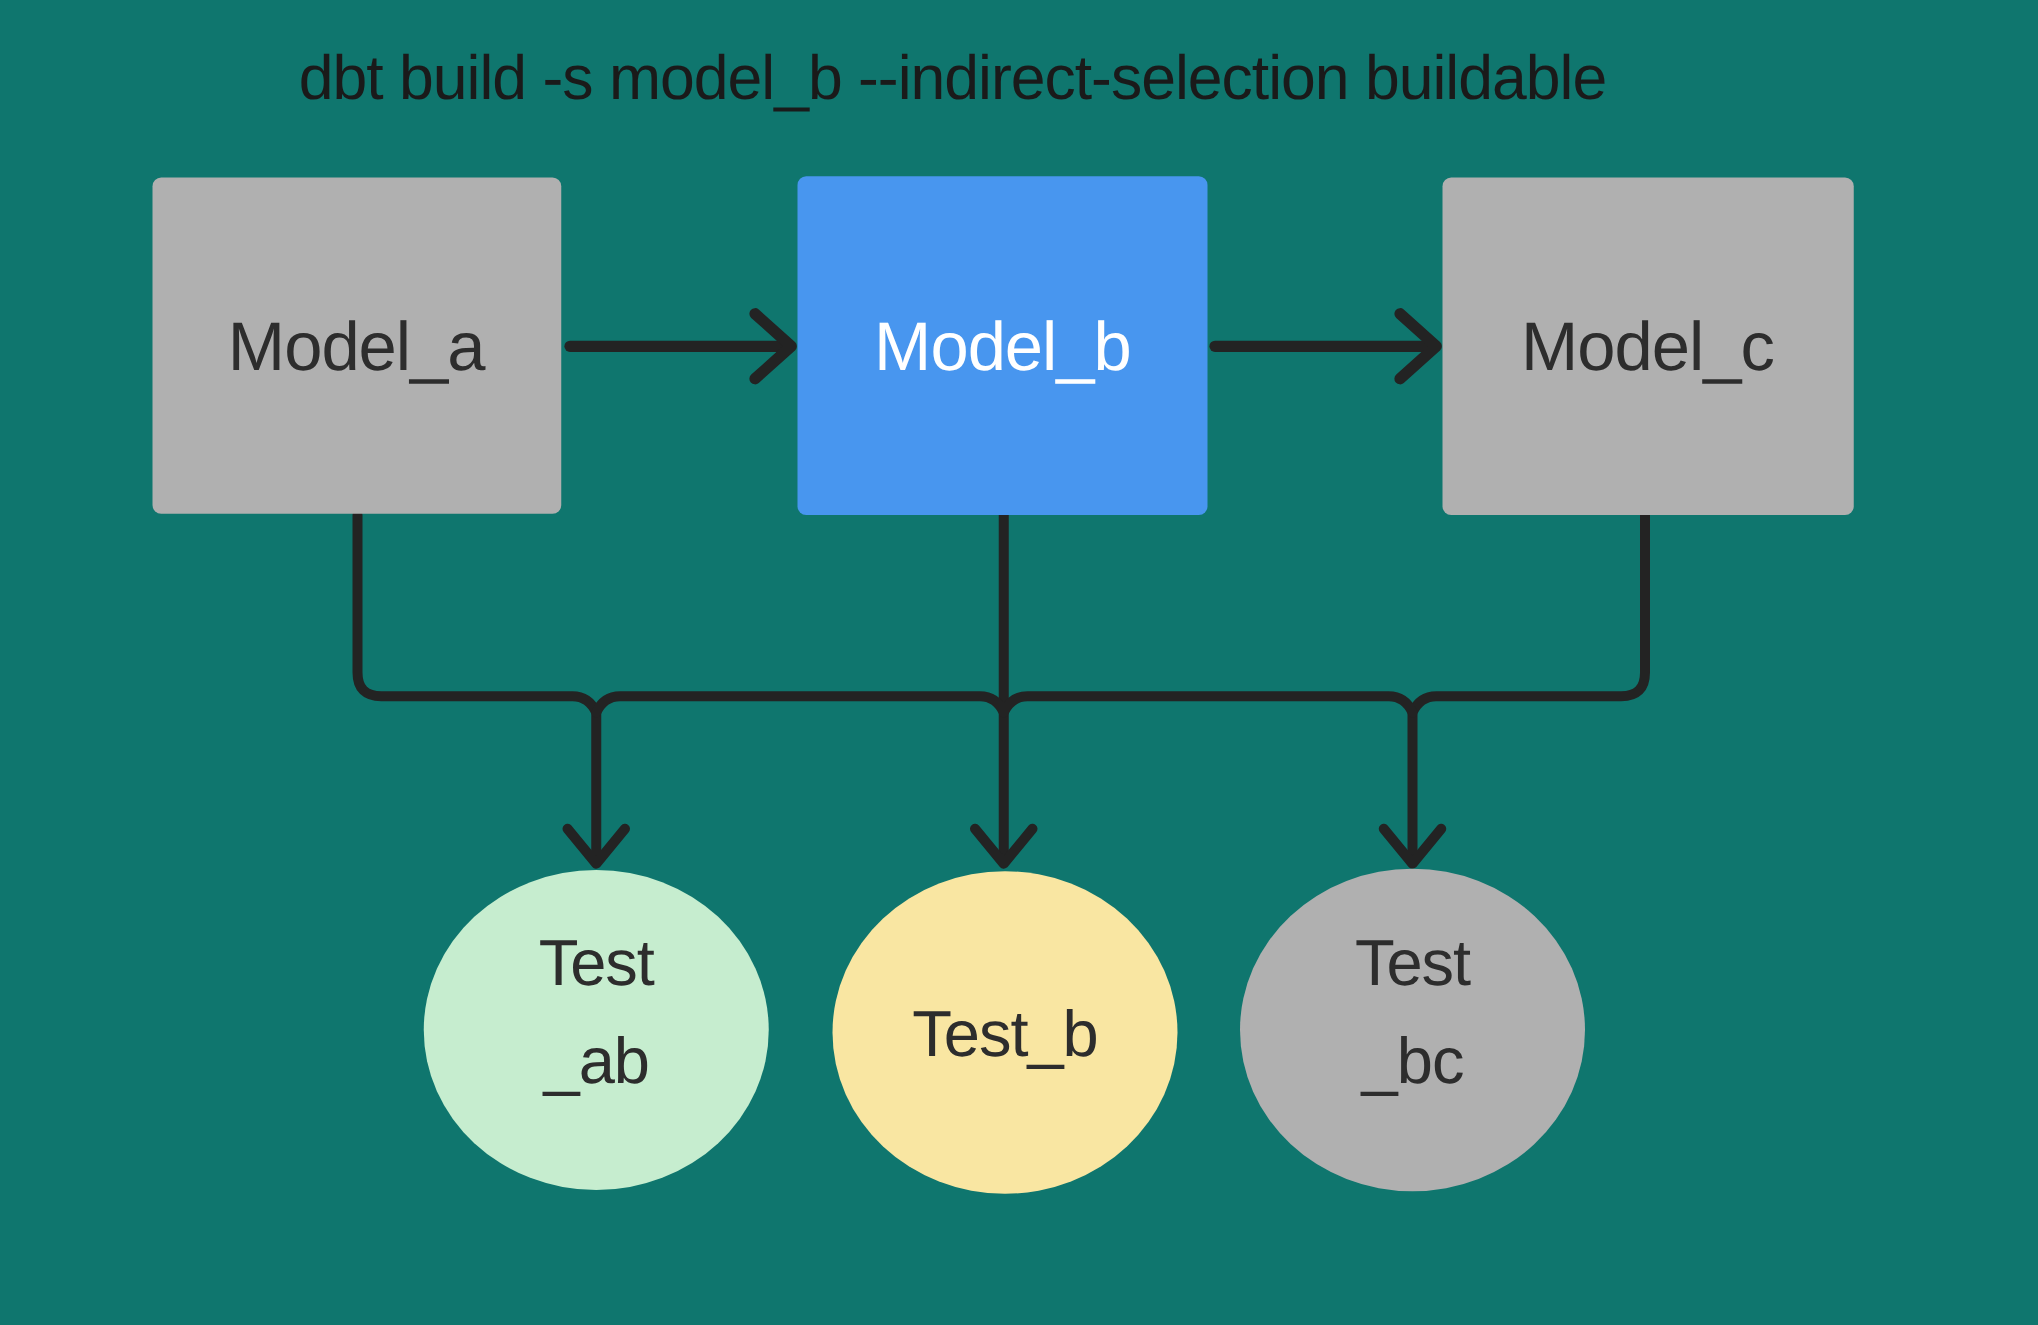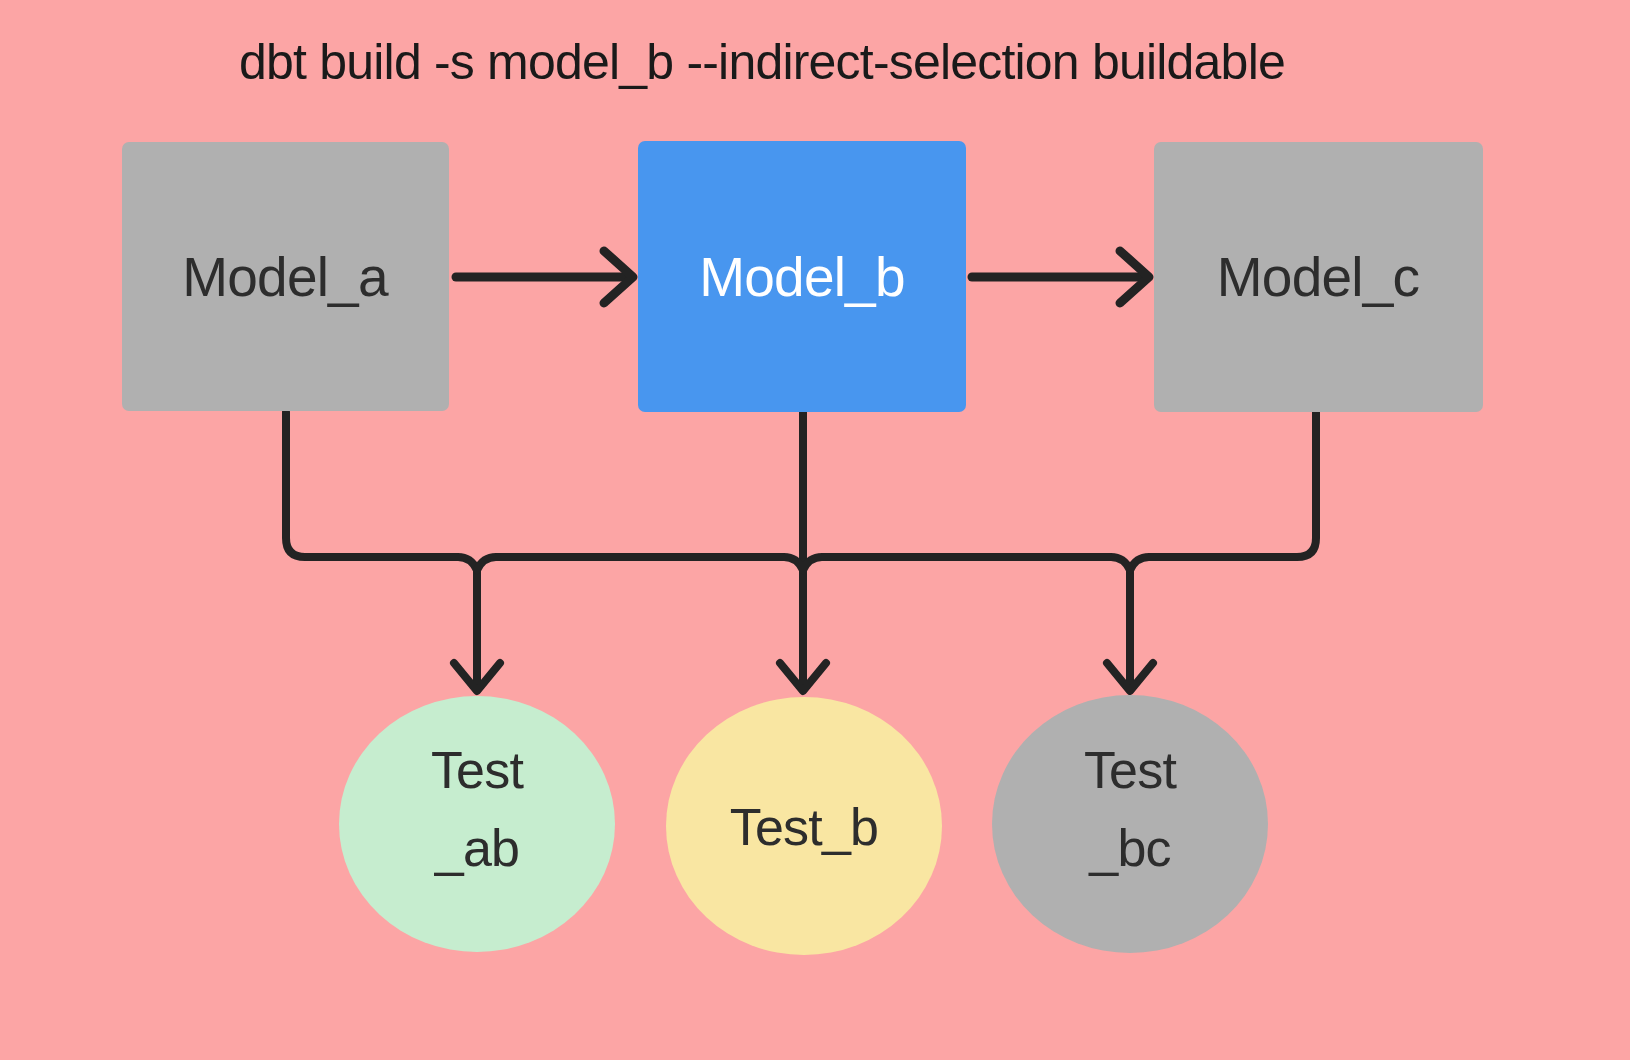--- a/index.html
+++ b/index.html
@@ -4,21 +4,21 @@
 <style>
   html, body {
     margin: 0;
     padding: 0;
     background: #ffffff;
   }
   .canvas {
     position: relative;
     width: 1630px;
     height: 1060px;
-    background: #fca5a5;
+    background: #0f766e;
     overflow: hidden;
   }
   svg { display: block; }
   text {
     font-family: "Liberation Sans", sans-serif;
   }
   .title-text {
     font-size: 50px;
     letter-spacing: -0.8px;
   }

